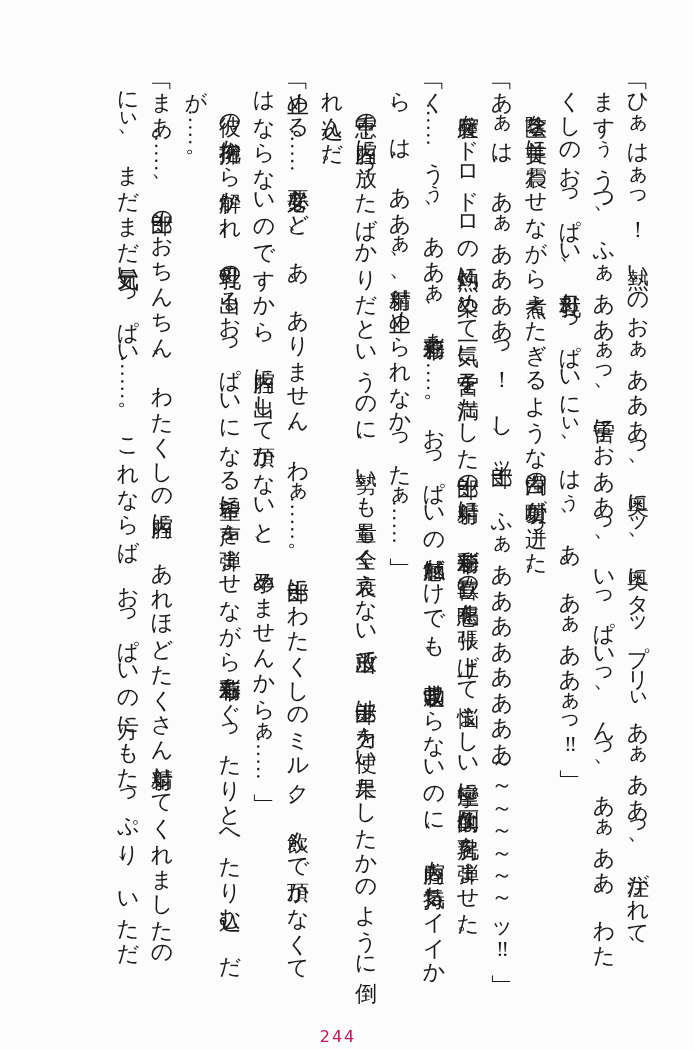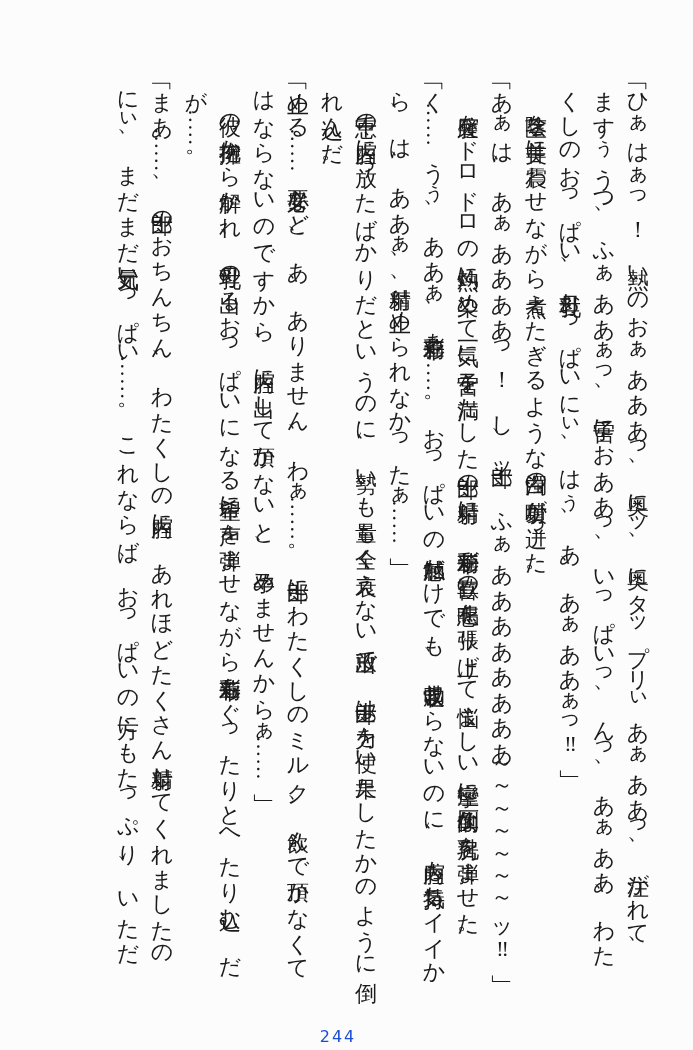--- a/index.html
+++ b/index.html
@@ -43,21 +43,21 @@
   }
   .page-number {
     position: absolute;
     left: 0;
     right: 17px;
     bottom: 4px;
     text-align: center;
     font-family: "DejaVu Sans", "Liberation Sans", sans-serif;
     font-size: 16px;
     letter-spacing: 2px;
-    color: #1d4ed8;
+    color: #be185d;
   }
 </style>
 </head>
 <body>
 
 <div class="page">
 
   <div class="text-block">
     <p class="para">「ひぁはぁっ！　熱いのおぁあああっ、奥にッ、奥にタップリぃあぁああっ、注がれて、ますぅうつ、ふぁああぁっ、子宮におああっ、いっぱいっ、んっ、あぁああ、わたくしのおっぱい、母乳おっぱいにぃ、はぅ、あ、あぁああぁっ‼」</p>
     <p class="para indent">陰茎を甘美に震わせながら煮えたぎるような白濁の噴射が迸った。</p>

